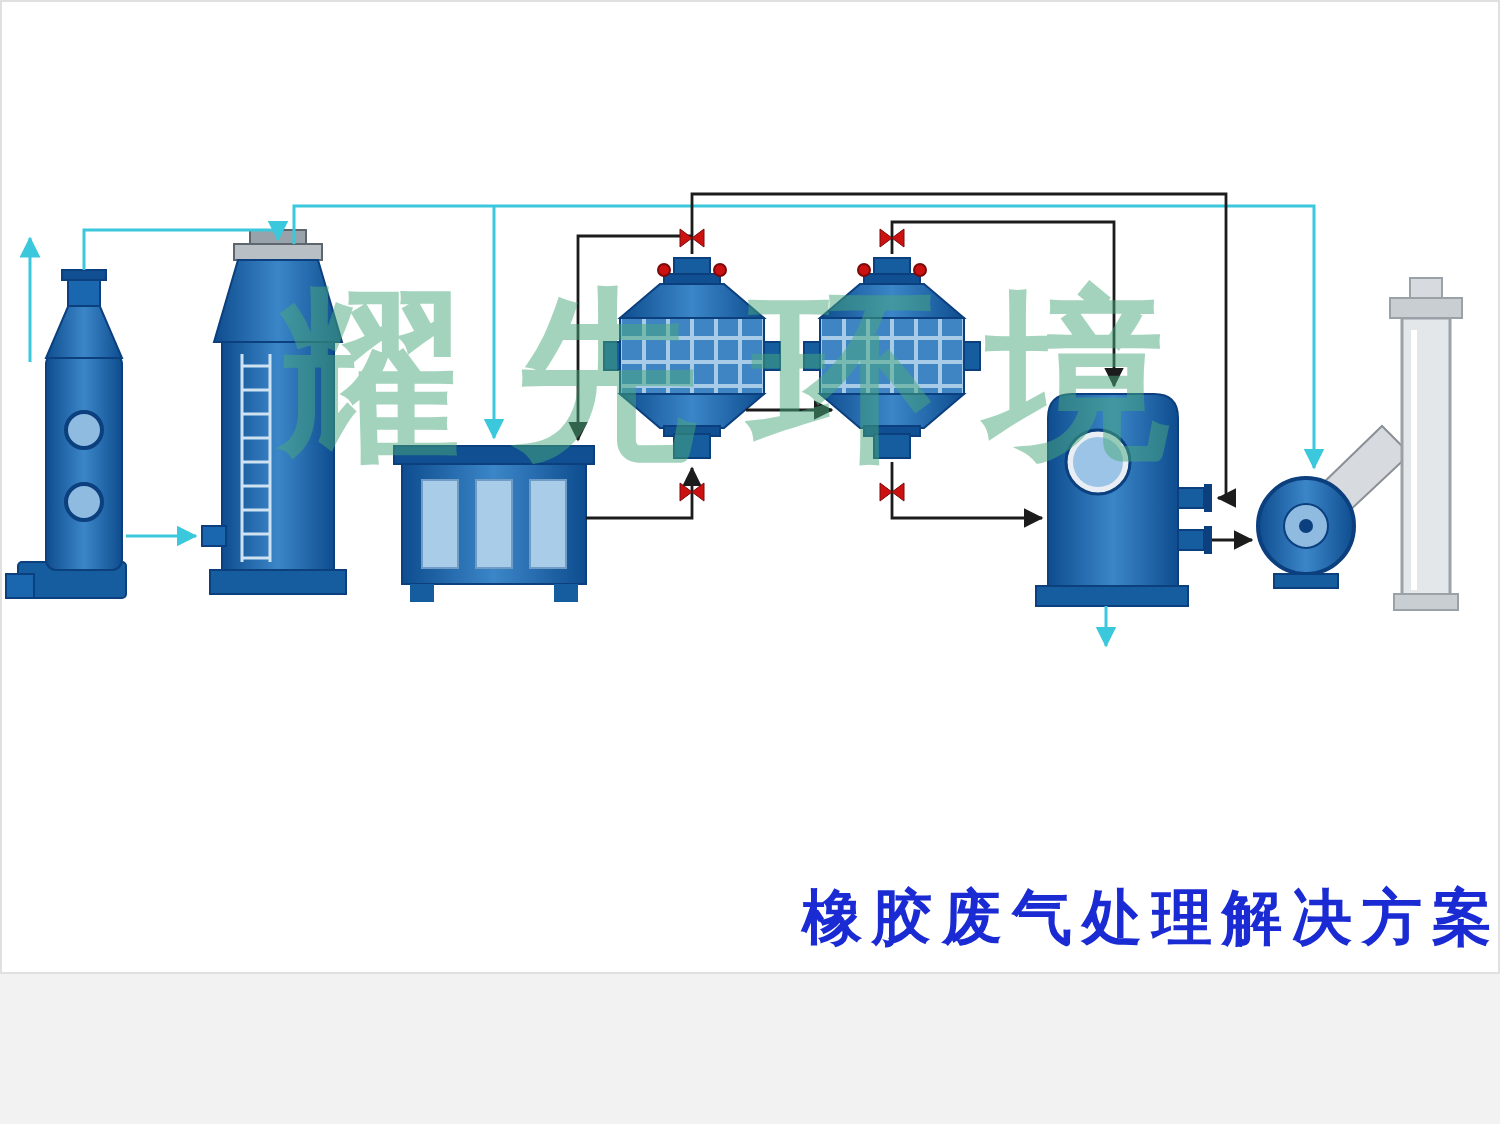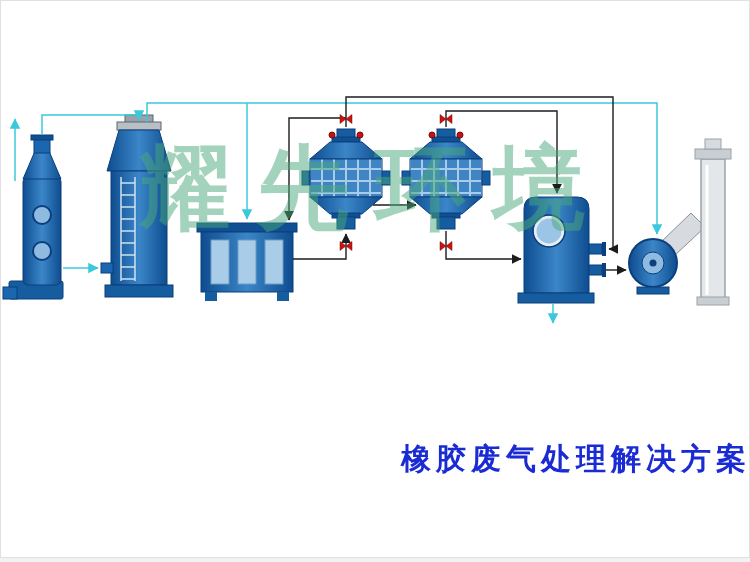--- a/index.html
+++ b/index.html
@@ -6,21 +6,21 @@
     --equipment-blue:#1a67b0;
     --equipment-blue-dark:#0b3f7e;
     --pipe-black:#1c1c1c;
     --pipe-cyan:#3cc8dc;
     --valve-red:#cc1111;
     --watermark-green:#49a97c;
     --title-blue:#1b2bd3;
   }
   html,body{margin:0;padding:0;background:#f2f2f2;}
   .canvas{
-    position:relative;width:750px;height:558px;background:#ffffff;
+    position:relative;width:750px;height:487px;background:#ffffff;
     border:1px solid #e0e0e0;box-sizing:border-box;overflow:hidden;
     font-family:"Liberation Sans",sans-serif;
   }
   .diagram-svg{position:absolute;left:0;top:0;z-index:1;}
   .watermark{
     position:absolute;left:138px;top:142px;z-index:2;
     font-family:"Liberation Serif",serif;font-weight:700;
     font-size:92px;letter-spacing:26px;line-height:1;
     color:var(--watermark-green);opacity:.5;white-space:nowrap;
     pointer-events:none;user-select:none;

